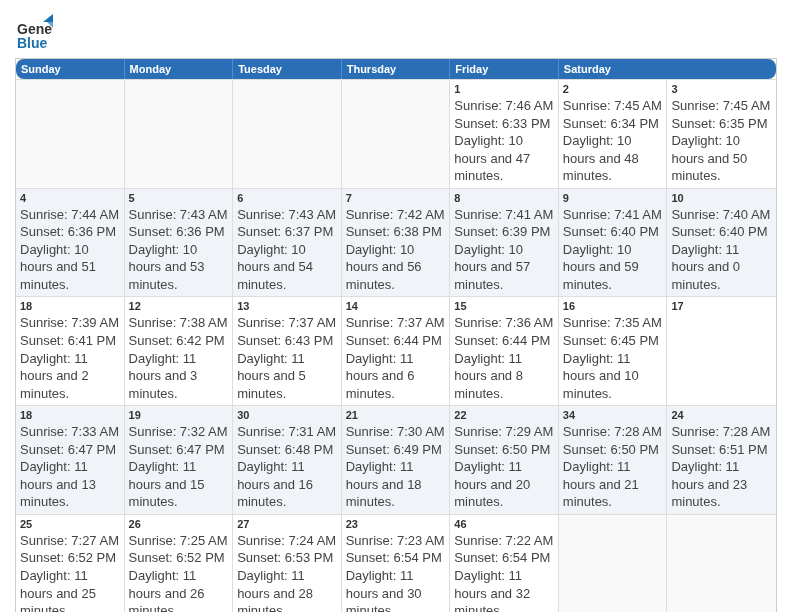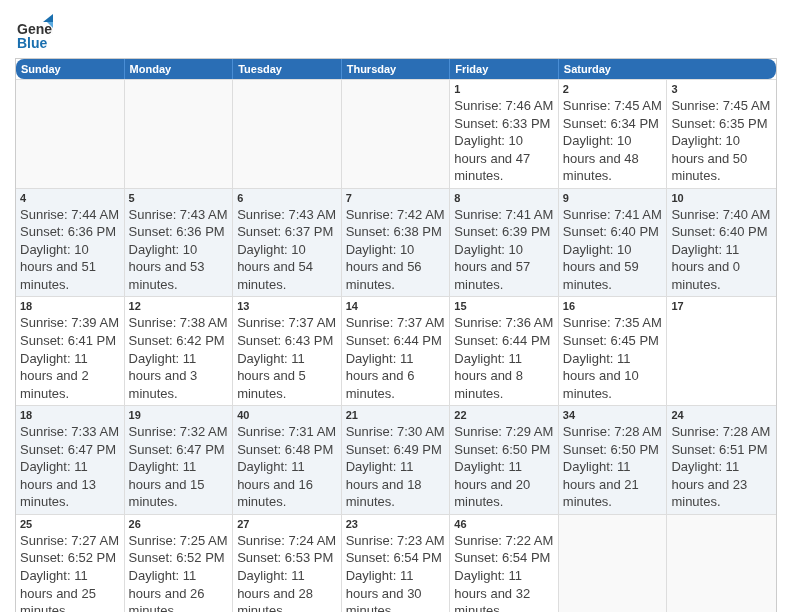--- a/index.html
+++ b/index.html
@@ -210,21 +210,21 @@
         <div class="cal-row">
           <div class="cal-cell shaded">
             <div class="day-number">18</div>
             <div class="day-info">Sunrise: 7:33 AM<br>Sunset: 6:47 PM<br>Daylight: 11 hours and 13 minutes.</div>
           </div>
           <div class="cal-cell shaded">
             <div class="day-number">19</div>
             <div class="day-info">Sunrise: 7:32 AM<br>Sunset: 6:47 PM<br>Daylight: 11 hours and 15 minutes.</div>
           </div>
           <div class="cal-cell shaded">
-            <div class="day-number">40</div>
+            <div class="day-number">30</div>
             <div class="day-info">Sunrise: 7:31 AM<br>Sunset: 6:48 PM<br>Daylight: 11 hours and 16 minutes.</div>
           </div>
           <div class="cal-cell shaded">
             <div class="day-number">21</div>
             <div class="day-info">Sunrise: 7:30 AM<br>Sunset: 6:49 PM<br>Daylight: 11 hours and 18 minutes.</div>
           </div>
           <div class="cal-cell shaded">
             <div class="day-number">22</div>
             <div class="day-info">Sunrise: 7:29 AM<br>Sunset: 6:50 PM<br>Daylight: 11 hours and 20 minutes.</div>
           </div>

